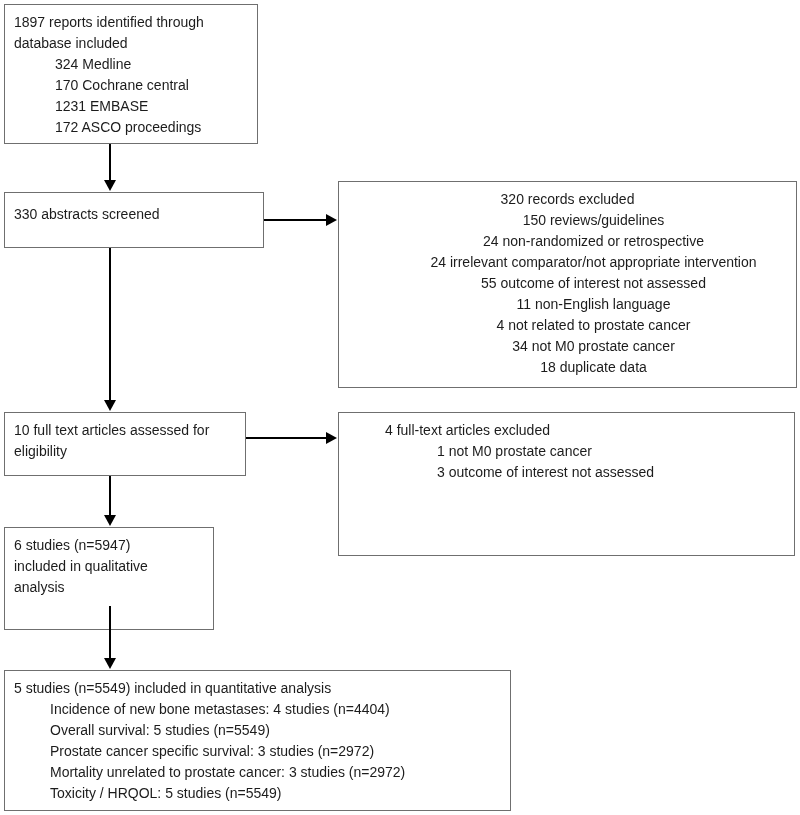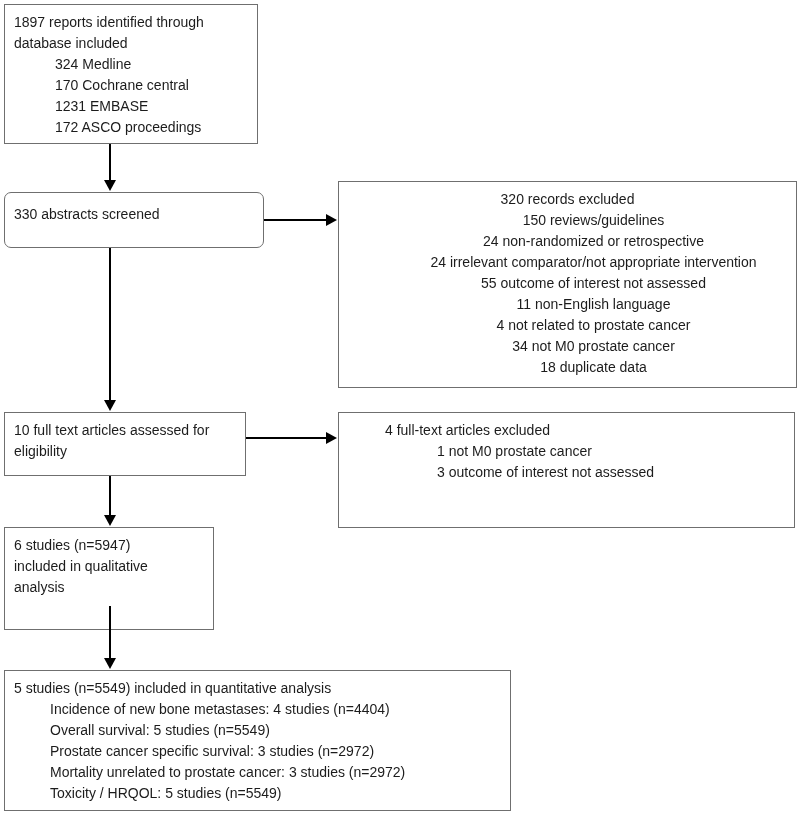--- a/index.html
+++ b/index.html
@@ -26,24 +26,24 @@
     padding: 7px 9px;
     white-space: nowrap;
   }
   .box .line { white-space: nowrap; }
   .ind-41 { margin-left: 41px; }
   .ind-52 { margin-left: 52px; }
   .ind-54 { margin-left: 36px; }
 
   
   #box-identified        { left: 4px;   top: 4px;   width: 254px; height: 140px; }
-  #box-screened          { left: 4px;   top: 192px; width: 260px; height: 56px;  padding-top: 11px; border-radius: 7px; }
+  #box-screened          { left: 4px;   top: 192px; width: 260px; height: 56px;  padding-top: 11px; }
   #box-records-excluded  { left: 338px; top: 181px; width: 459px; height: 207px; text-align: center; }
   #box-eligibility       { left: 4px;   top: 412px; width: 242px; height: 64px; }
-  #box-fulltext-excluded { left: 338px; top: 412px; width: 457px; height: 116px; padding-left: 46px; }
+  #box-fulltext-excluded { left: 338px; top: 412px; width: 457px; height: 144px; padding-left: 46px; }
   #box-qualitative       { left: 4px;   top: 527px; width: 210px; height: 103px; }
   #box-quantitative      { left: 4px;   top: 670px; width: 507px; height: 141px; }
 
   
   .arrow-down { position: absolute; width: 12px; }
   .arrow-down .shaft {
     position: absolute; left: 5px; top: 0; bottom: 8px; width: 2px; background: #000;
   }
   .arrow-down .head {
     position: absolute; left: 0; bottom: 0; width: 0; height: 0;

